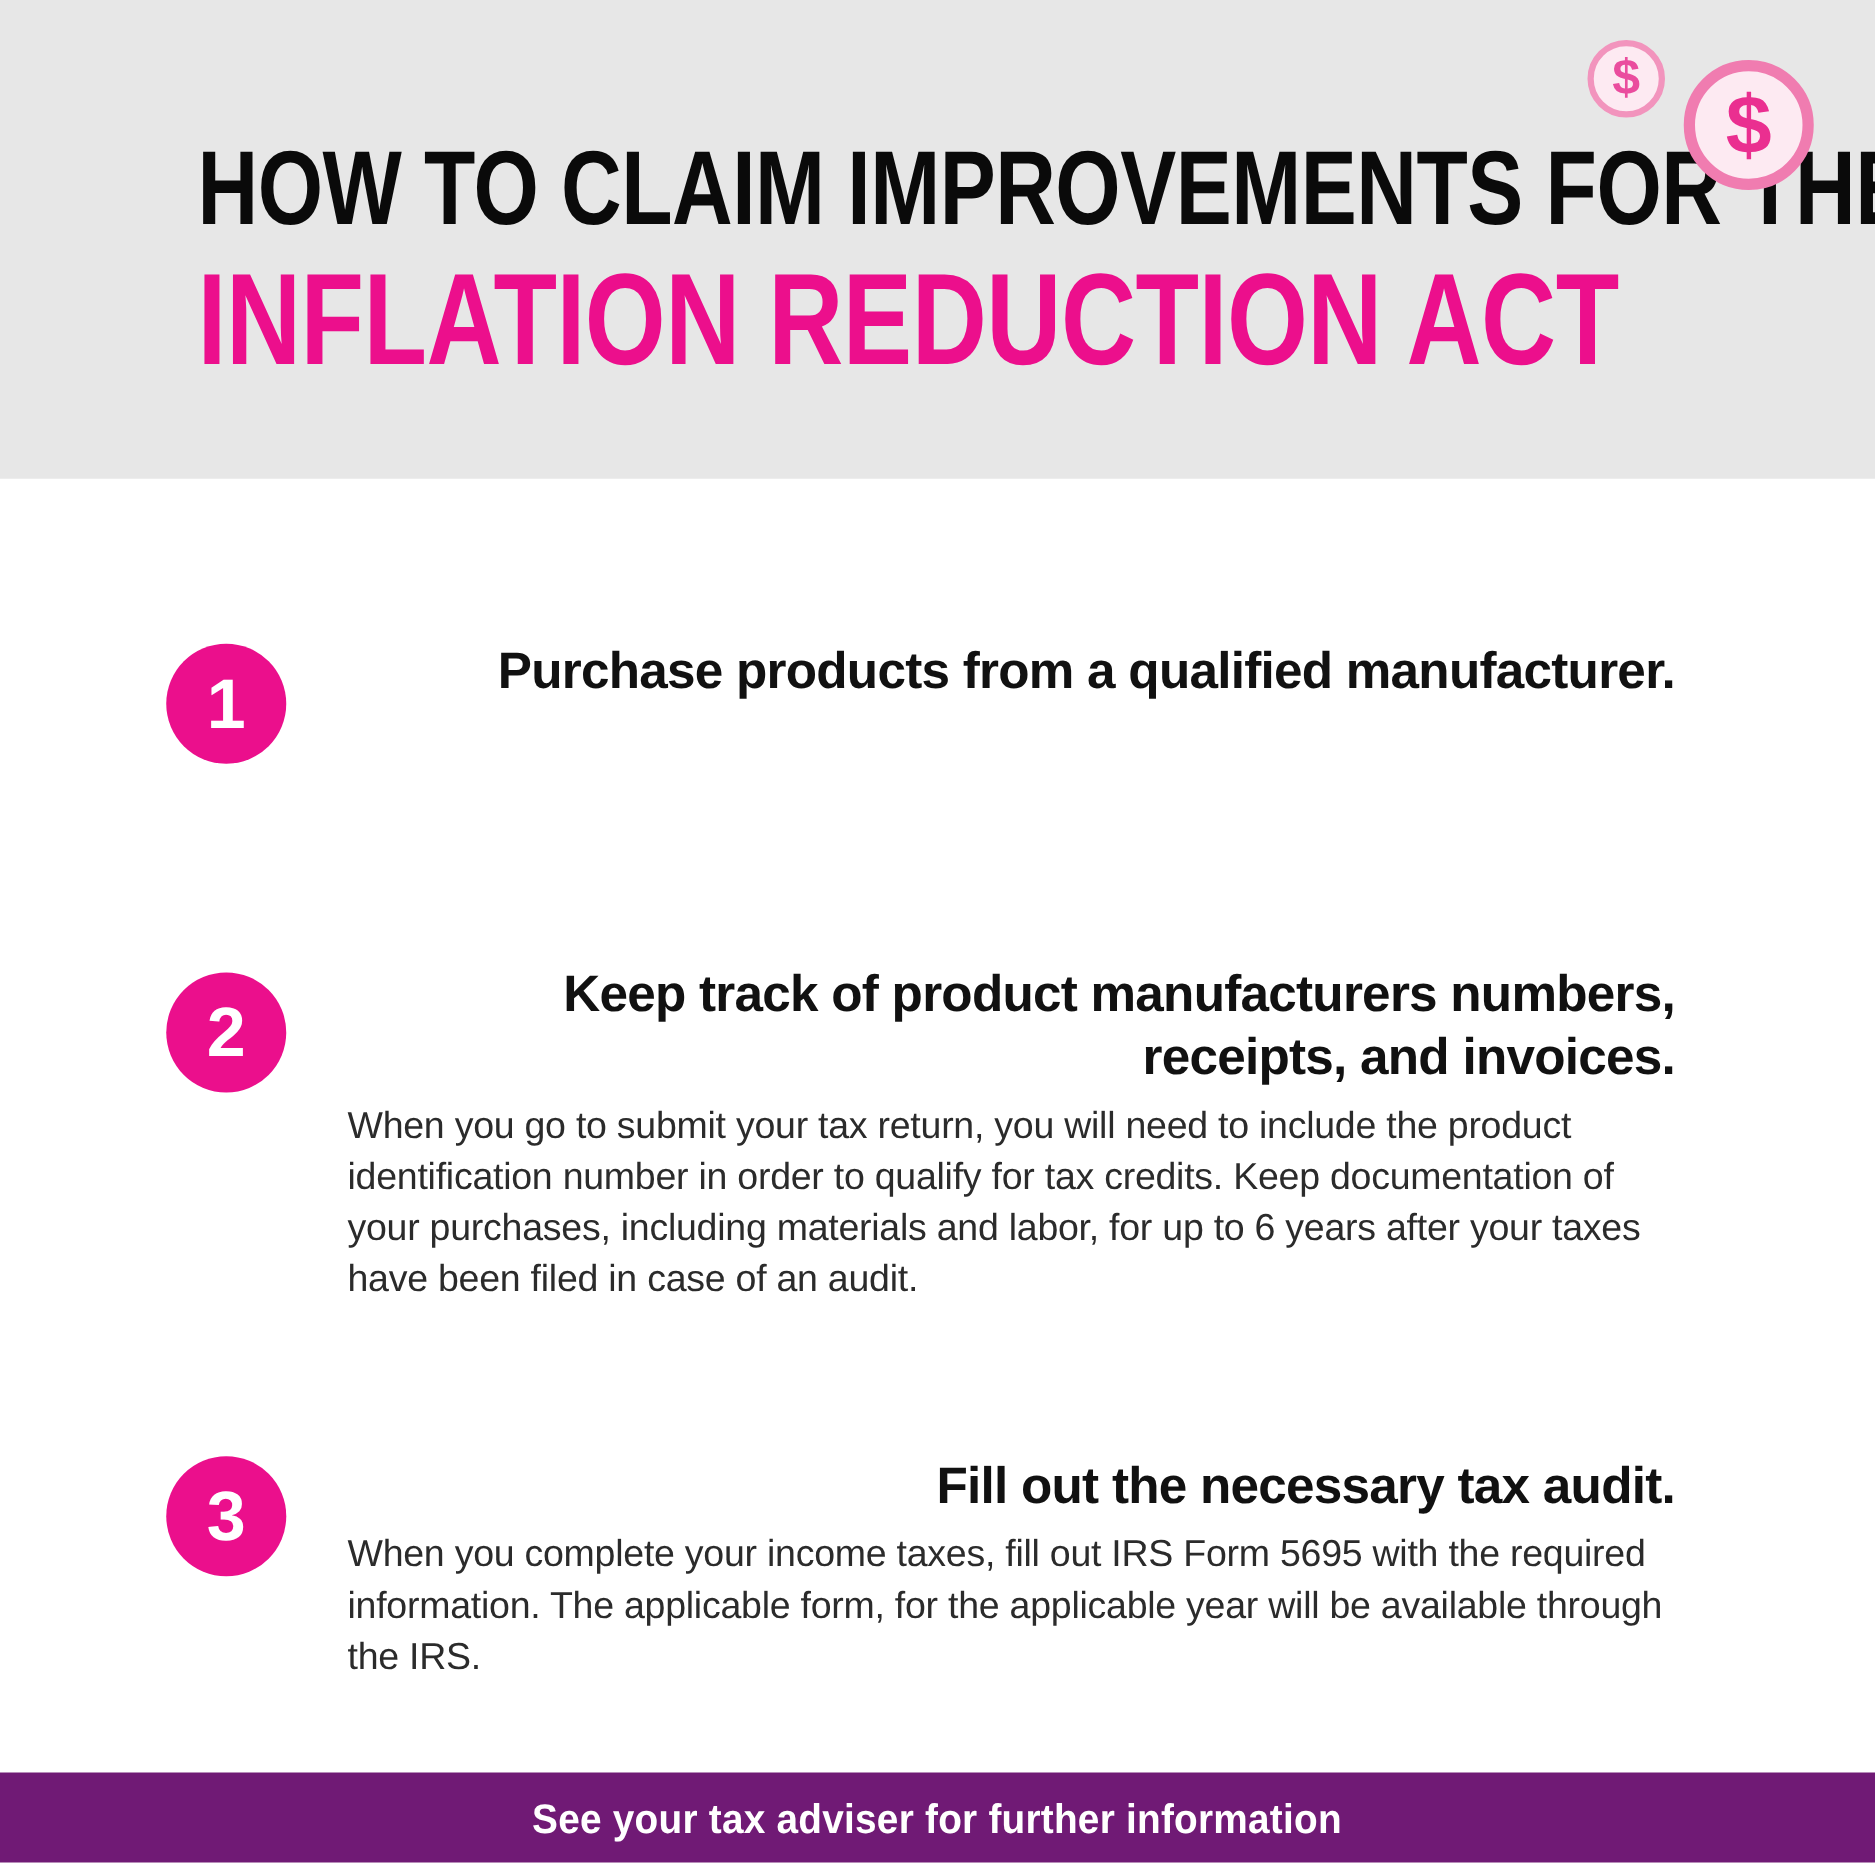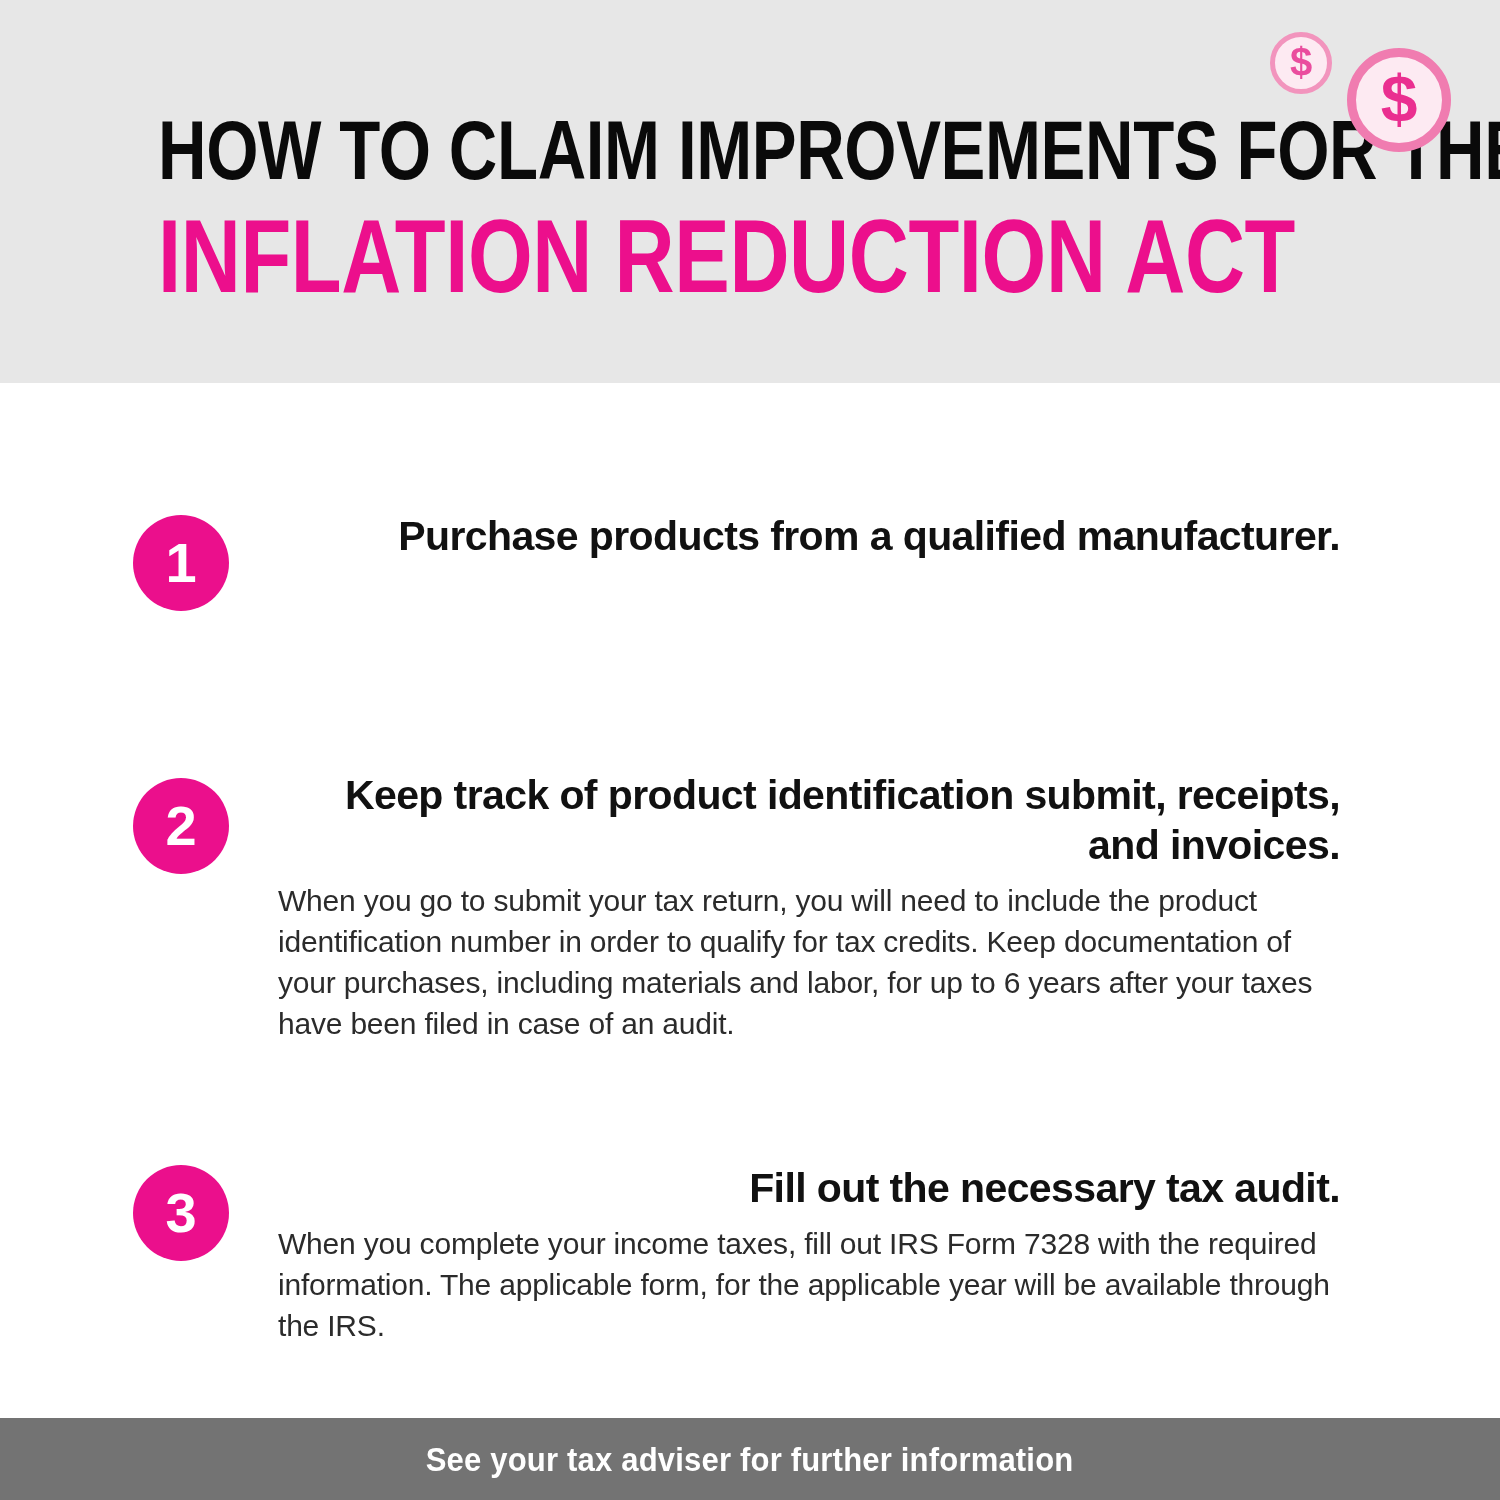--- a/index.html
+++ b/index.html
@@ -175,22 +175,22 @@
   #step-3 { top: 770px; }
   #step-3 .step-badge { top: 12px; }
   #step-3 .step-body  { top: 10px; }
 
   
   .footer-bar {
     position: absolute;
     left: 0;
     top: 1418px;
     width: 1500px;
-    height: 82px;
-    background: #737373;
+    height: 72px;
+    background: #701a75;
     display: flex;
     align-items: center;
     justify-content: center;
   }
 
   .footer-text {
     font-family: "Liberation Sans Narrow", "Liberation Sans", sans-serif;
     font-weight: bold;
     font-size: 33px;
     line-height: 33px;
@@ -226,30 +226,30 @@
     <div class="step" id="step-1">
       <div class="step-badge">1</div>
       <div class="step-body">
         <p class="step-heading">Purchase products from a qualified manufacturer.</p>
       </div>
     </div>
 
     <div class="step" id="step-2">
       <div class="step-badge">2</div>
       <div class="step-body">
-        <p class="step-heading">Keep track of product identification submit, receipts, and invoices.</p>
+        <p class="step-heading">Keep track of product manufacturers numbers, receipts, and invoices.</p>
         <p class="step-text">When you go to submit your tax return, you will need to include the product identification number in order to qualify for tax credits. Keep documentation of your purchases, including materials and labor, for up to 6 years after your taxes have been filed in case of an audit.</p>
       </div>
     </div>
 
     <div class="step" id="step-3">
       <div class="step-badge">3</div>
       <div class="step-body">
         <p class="step-heading">Fill out the necessary tax audit.</p>
-        <p class="step-text">When you complete your income taxes, fill out IRS Form 7328 with the required information. The applicable form, for the applicable year will be available through the IRS.</p>
+        <p class="step-text">When you complete your income taxes, fill out IRS Form 5695 with the required information. The applicable form, for the applicable year will be available through the IRS.</p>
       </div>
     </div>
 
   </div>
 
   <div class="footer-bar">
     <span class="footer-text">See your tax adviser for further information</span>
   </div>
 
 </div>

